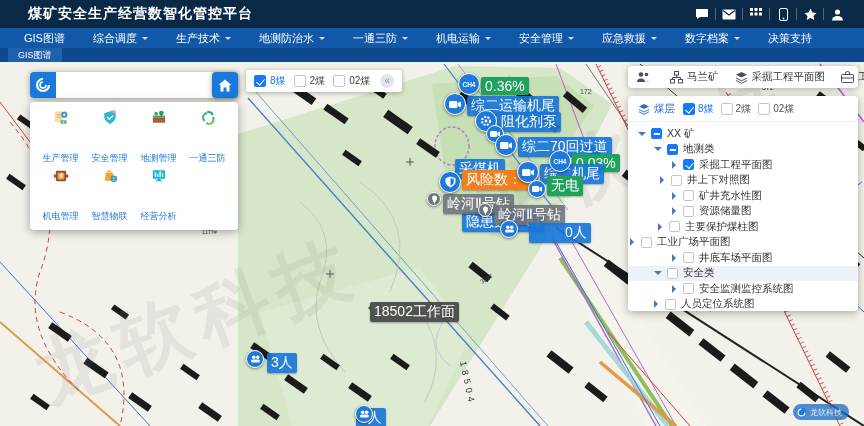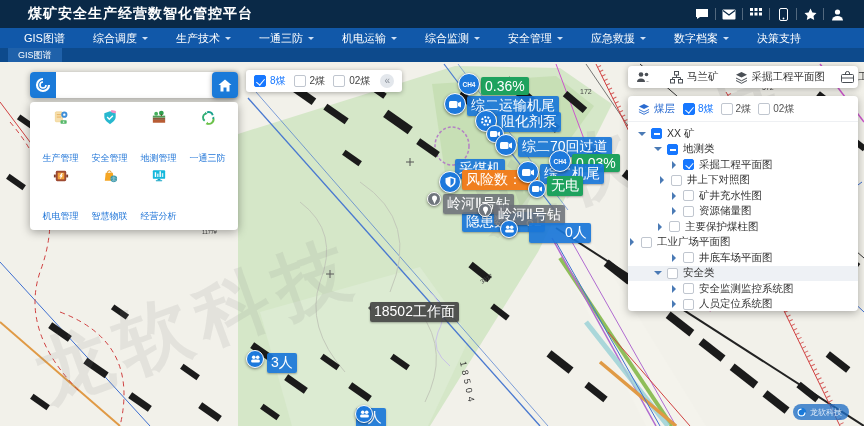--- a/index.html
+++ b/index.html
@@ -164,29 +164,29 @@
     </div>
   <div class="nav-item">
       <span>综合调度</span>
       <span class="crt"></span>
     </div>
   <div class="nav-item">
       <span>生产技术</span>
       <span class="crt"></span>
     </div>
   <div class="nav-item">
+      <span>地测防治水</span>
+      <span class="crt"></span>
+    </div>
+  <div class="nav-item">
       <span>一通三防</span>
       <span class="crt"></span>
     </div>
   <div class="nav-item">
       <span>机电运输</span>
-      <span class="crt"></span>
-    </div>
-  <div class="nav-item">
-      <span>综合监测</span>
       <span class="crt"></span>
     </div>
   <div class="nav-item">
       <span>安全管理</span>
       <span class="crt"></span>
     </div>
   <div class="nav-item">
       <span>应急救援</span>
       <span class="crt"></span>
     </div>
@@ -538,21 +538,21 @@
       <div class="trow hl" style="padding-left:26px">
           <span class="tw down"></span>
           <span class="cbx"></span>
           <span>安全类</span>
         </div>
       <div class="trow" style="padding-left:42px">
           <span class="tw right"></span>
           <span class="cbx"></span>
           <span>安全监测监控系统图</span>
         </div>
-      <div class="trow" style="padding-left:42px">
+      <div class="trow" style="padding-left:24px">
           <span class="tw right"></span>
           <span class="cbx"></span>
           <span>人员定位系统图</span>
         </div>
     </div>
   </div>
 
   <div class="mcircle" style="left:458px; top:11px; width:22px; height:22px;">
       <span class="ch4t">CH4</span>
     </div>

